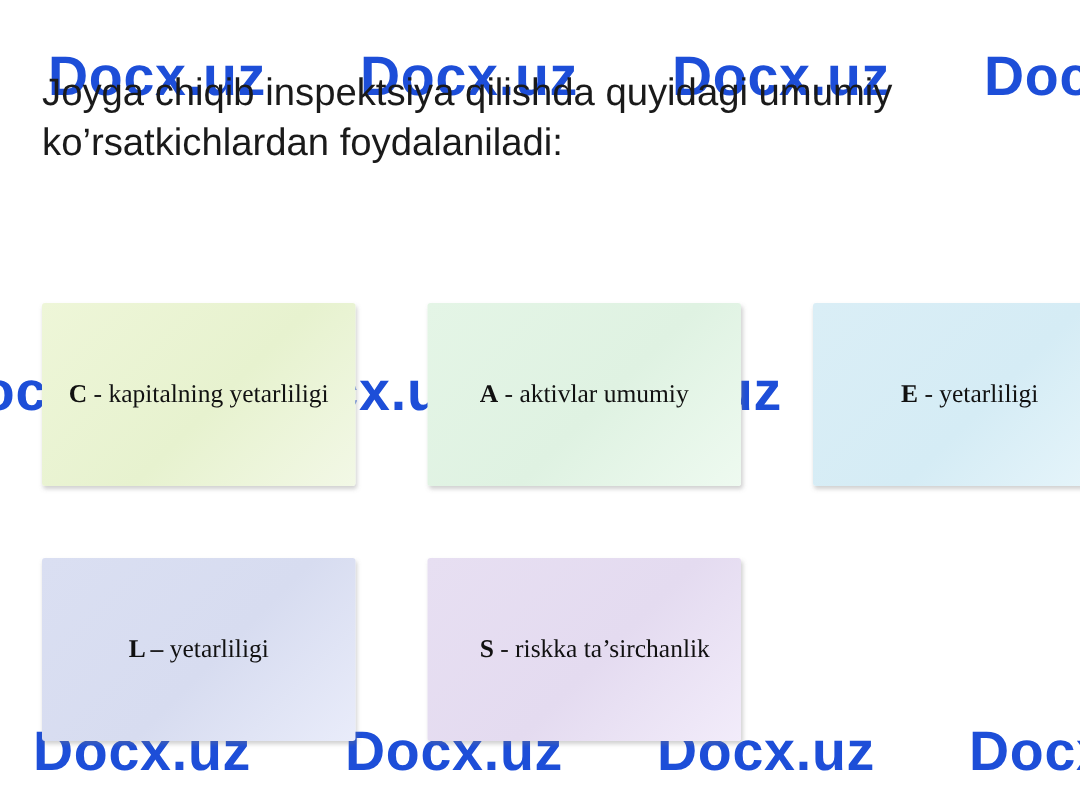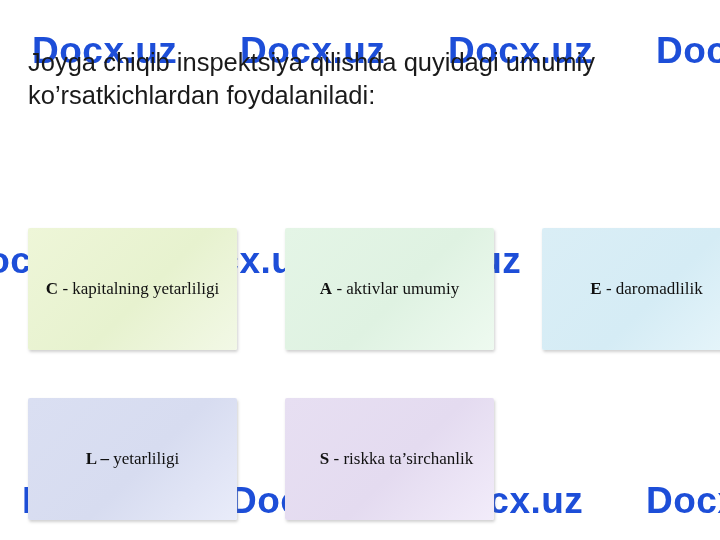--- a/index.html
+++ b/index.html
@@ -51,21 +51,21 @@
     font-family: "Liberation Sans", sans-serif;
     font-size: 25.5px;
     line-height: 1.3;
     color: #1a1a1a;
     font-weight: normal;
   }
 
   .grid {
     position: absolute;
     left: 28px;
-    top: 228px;
+    top: 202px;
     width: 664px;
     display: grid;
     grid-template-columns: repeat(3, 209px);
     grid-template-rows: 122px 122px;
     column-gap: 15px;
     row-gap: 16px;
     gap: 48px;
   }
 
   .card {
@@ -133,21 +133,21 @@
       <span class="txt">
         <b class="lead">A</b>
         <span>- aktivlar umumiy</span>
       </span>
     </div>
 
 
     <div class="card c4">
       <span class="txt">
         <b class="lead">E</b>
-        <span>- daromadlilik</span>
+        <span>- yetarliligi</span>
       </span>
     </div>
 
     <div class="card c5">
       <span class="txt">
         <b class="lead">L –</b>
         <span>yetarliligi</span>
       </span>
     </div>
 

